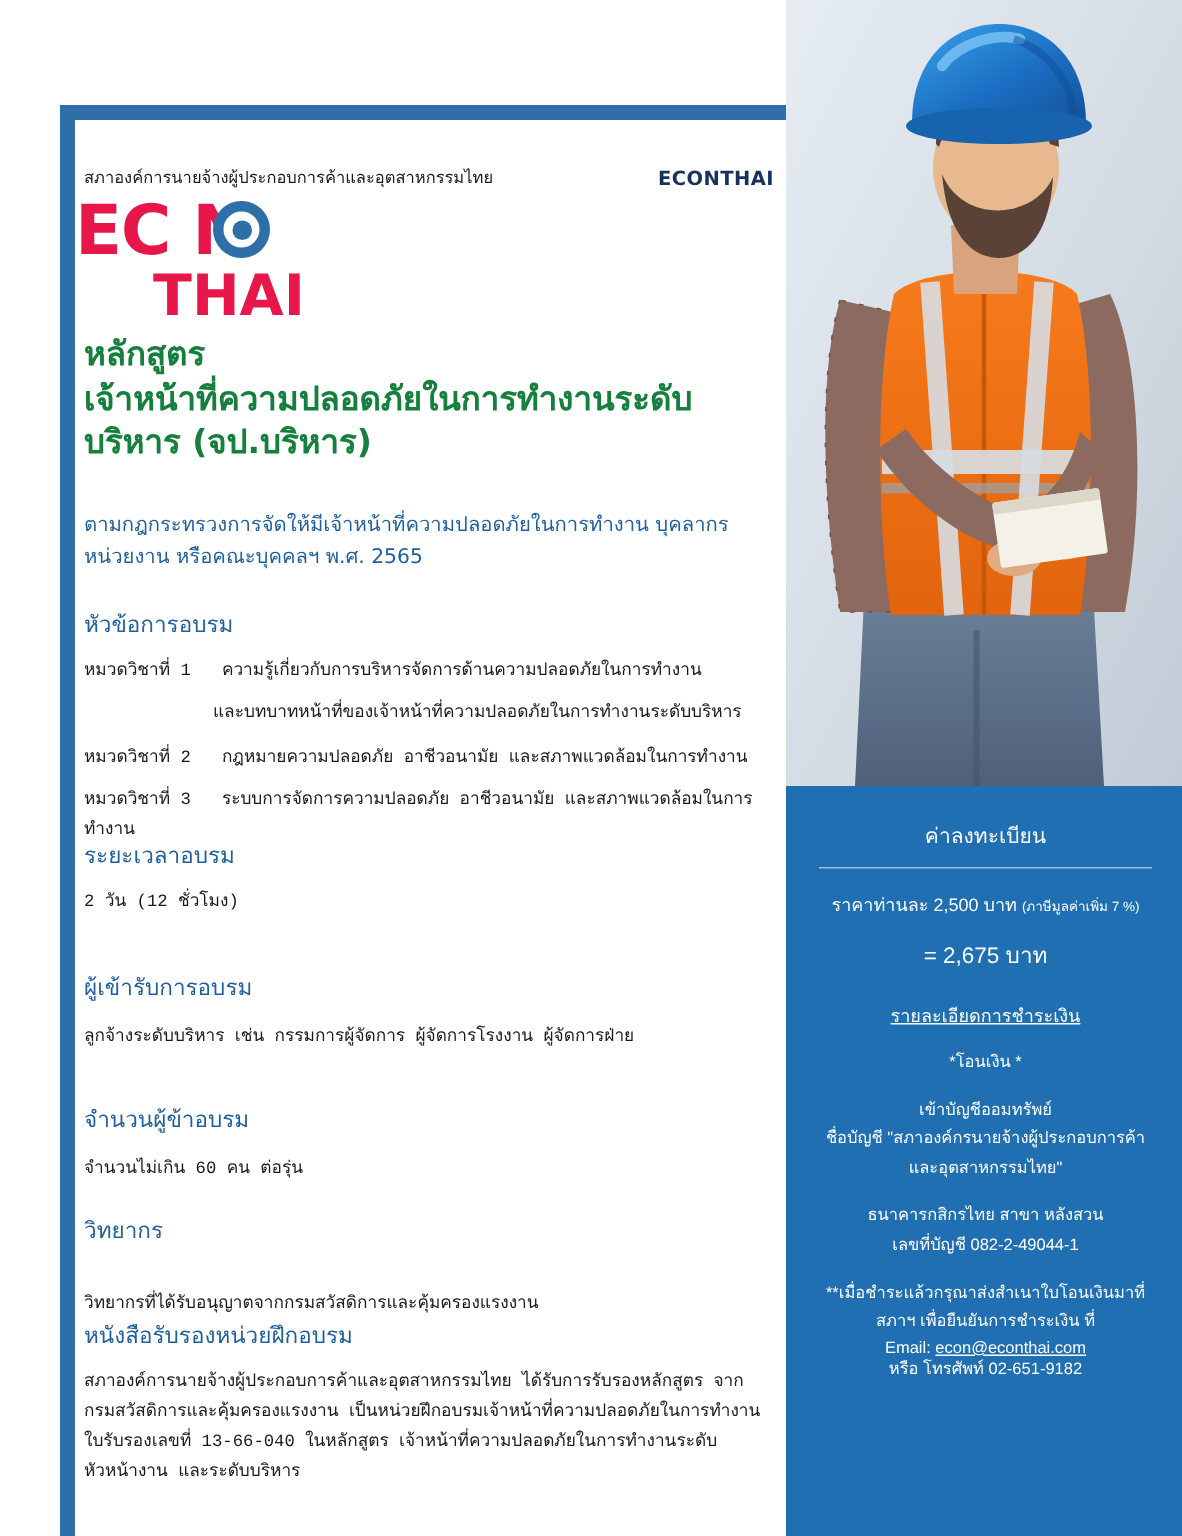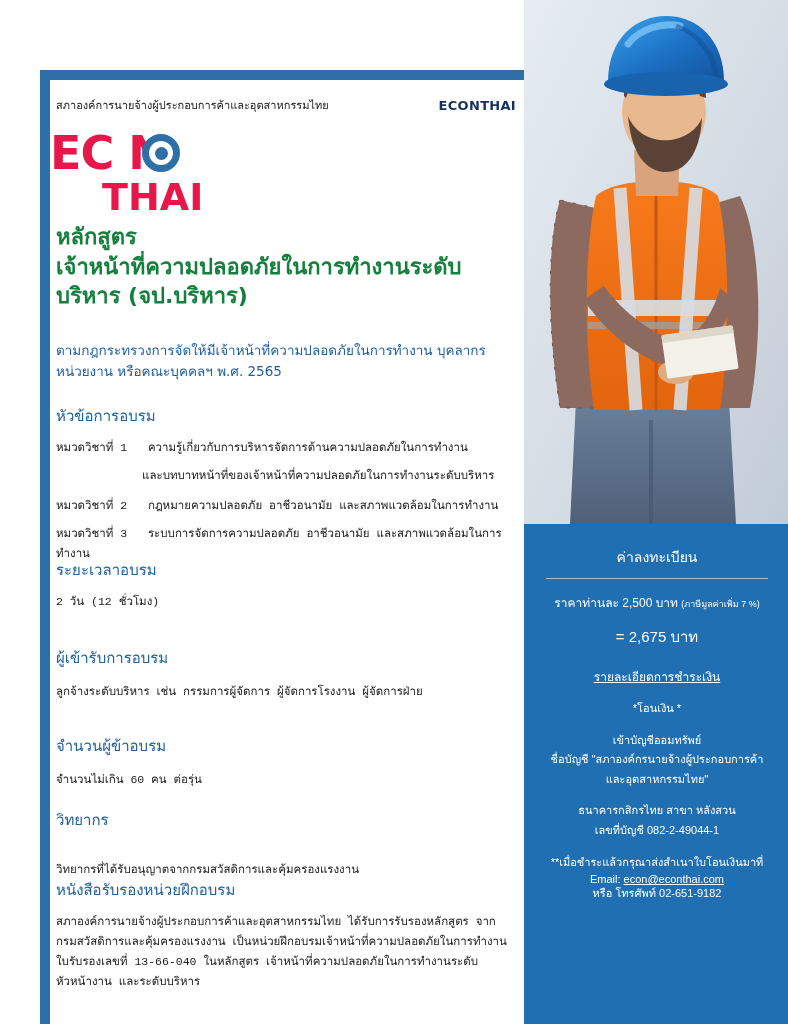--- a/index.html
+++ b/index.html
@@ -16,22 +16,22 @@
   .left-bar {
     position:absolute; left:40px; top:70px; width:10px; height:954px;
     background:#2f6fa8;
   }
   .top-bar-strip {
     position:absolute; left:40px; top:70px; width:484px; height:10px;
     background:#2f6fa8;
   }
 
   .header-row {
-    position:absolute; left:56px; top:96px; width:460px;
-    display:flex; justify-content:space-between; align-items:center;
+    position:absolute; left:56px; top:109px; width:460px;
+    display:flex; justify-content:space-between; align-items:flex-end;
   }
   .header-left {
     font-size:11px; color:#1a1a1a; font-family:"DejaVu Sans", sans-serif;
   }
   .header-right {
     font-size:13px; font-weight:bold; color:#16325c; letter-spacing:0.3px;
   }
 
   
   .logo {
@@ -252,18 +252,19 @@
   <div class="p-line">*โอนเงิน *</div>
   <div class="p-gap"></div>
   <div class="p-line">เข้าบัญชีออมทรัพย์</div>
   <div class="p-line">ชื่อบัญชี "สภาองค์กรนายจ้างผู้ประกอบการค้า</div>
   <div class="p-line">และอุตสาหกรรมไทย"</div>
   <div class="p-gap"></div>
   <div class="p-line">ธนาคารกสิกรไทย สาขา หลังสวน</div>
   <div class="p-line">เลขที่บัญชี 082-2-49044-1</div>
   <div class="p-gap"></div>
   <div class="p-line">**เมื่อชำระแล้วกรุณาส่งสำเนาใบโอนเงินมาที่</div>
+  <div class="p-line">สภาฯ เพื่อยืนยันการชำระเงิน ที่</div>
   <div class="p-email">
     <span>Email:</span>
     <a href="#">econ@econthai.com</a>
   </div>
   <div class="p-line">หรือ โทรศัพท์ 02-651-9182</div>
 </div>
 
 </body></html>

